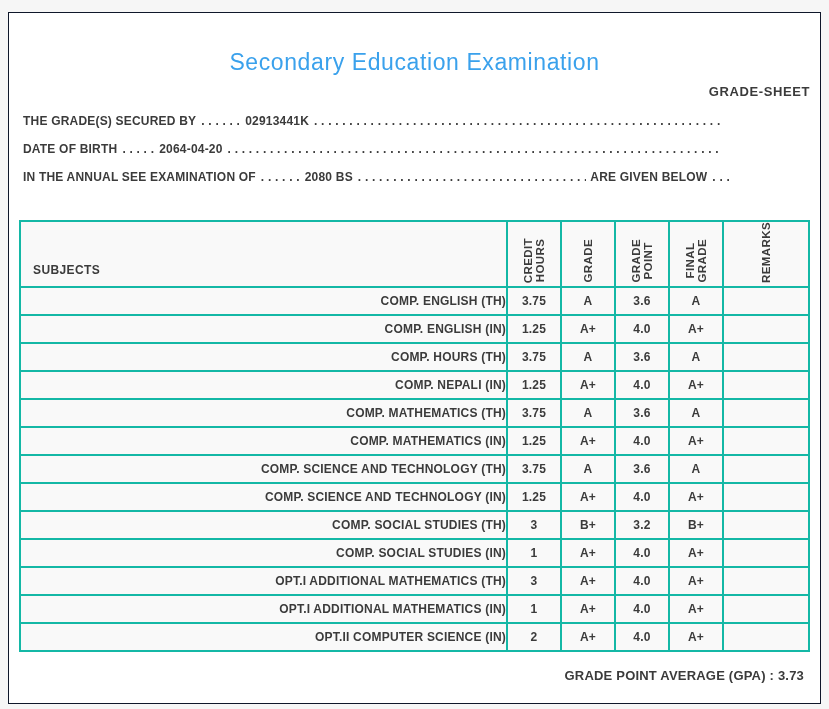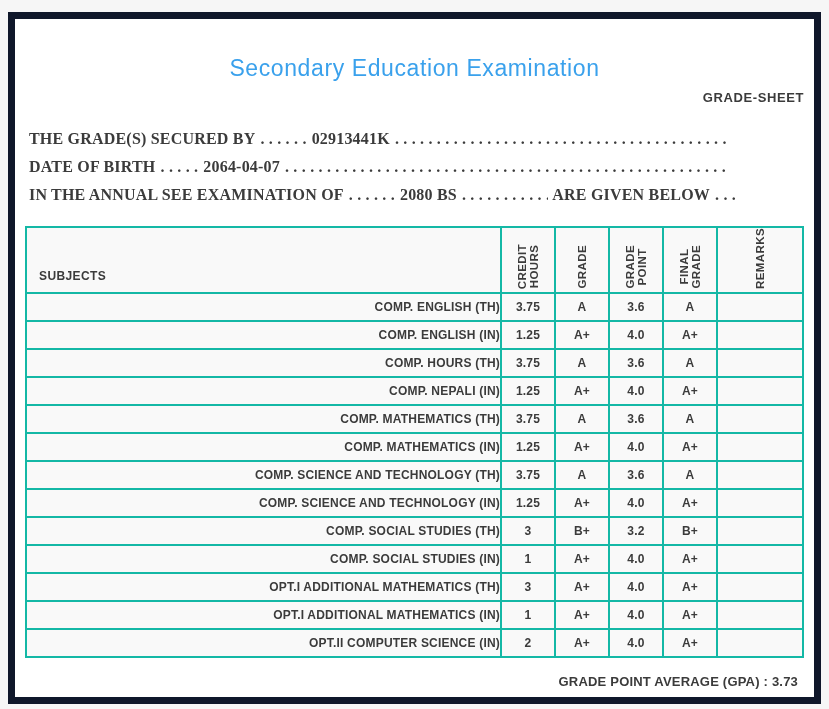--- a/index.html
+++ b/index.html
@@ -1,27 +1,27 @@
 <!DOCTYPE html>
 <html><head>
 <meta charset="utf-8">
 <style>
   html,body{margin:0;padding:0;width:829px;height:709px;overflow:hidden;
     background:#f6f6f6;font-family:"Liberation Sans",sans-serif;}
   .card{box-sizing:border-box;margin:12px 8px 0;height:692px;background:#ffffff;
-    border:7px solid #0f172a;padding:0 10px;color:#3b3b3b;}
+    border:1px solid #0f172a;padding:0 10px;color:#3b3b3b;}
   
   .title{margin:38px 0 0;font-size:23px;line-height:1;font-weight:400;
     text-align:center;color:#3aa1ec;letter-spacing:.6px;}
   .subtitle{margin:11px 0 0;font-size:13px;line-height:1;font-weight:700;
     text-align:right;color:#3b3b3b;letter-spacing:.6px;}
   
   .meta{margin:16px 0 0 4px;}
-  .meta-line{display:flex;align-items:flex-end;height:28px;width:712px;
-    font-size:16px;font-weight:700;white-space:pre;overflow:hidden;letter-spacing:.2px;font-family:Liberation Serif, serif;}
+  .meta-line{display:flex;align-items:flex-start;height:28px;width:712px;
+    font-size:12px;font-weight:700;white-space:pre;overflow:hidden;letter-spacing:.2px;}
   .ml-label,.ml-value,.ml-suffix,.ml-dots{flex:0 0 auto;}
   .ml-dots{margin:0 5px;}
   .ml-fill{flex:1 1 auto;overflow:hidden;margin-left:5px;}
   .ml-suffix{margin-left:4px;}
   
   table{width:100%;margin-top:22px;border-collapse:separate;border-spacing:2px;
     background:#14b8a6;}
   th,td{background:#f9f9f9;font-size:12px;font-weight:700;color:#3b3b3b;
     letter-spacing:.2px;}
   th.sub-th{height:46px;vertical-align:bottom;text-align:left;padding:0 0 9px 12px;
@@ -50,21 +50,21 @@
     <span class="ml-dots">. . . . . .</span>
     <span class="ml-value">02913441K</span>
     <span class="ml-fill">. . . . . . . . . . . . . . . . . . . . . . . . . . . . . . . . . . . . . . . . . . . . . . . . . . . . . . . . . . . . . . . . . . . . . . . .</span>
     <span class="ml-suffix"></span>
     <span class="ml-dots"></span>
   </div>
 
   <div class="meta-line">
     <span class="ml-label">DATE OF BIRTH</span>
     <span class="ml-dots">. . . . .</span>
-    <span class="ml-value">2064-04-07</span>
+    <span class="ml-value">2064-04-20</span>
     <span class="ml-fill">. . . . . . . . . . . . . . . . . . . . . . . . . . . . . . . . . . . . . . . . . . . . . . . . . . . . . . . . . . . . . . . . . . . . . . . .</span>
     <span class="ml-suffix"></span>
     <span class="ml-dots"></span>
   </div>
 
   <div class="meta-line">
     <span class="ml-label">IN THE ANNUAL SEE EXAMINATION OF</span>
     <span class="ml-dots">. . . . . .</span>
     <span class="ml-value">2080 BS</span>
     <span class="ml-fill">. . . . . . . . . . . . . . . . . . . . . . . . . . . . . . . . . . . . . . . . . . . . . . . . . . . . . . . . . . . . . . . . . . . . . . . .</span>

